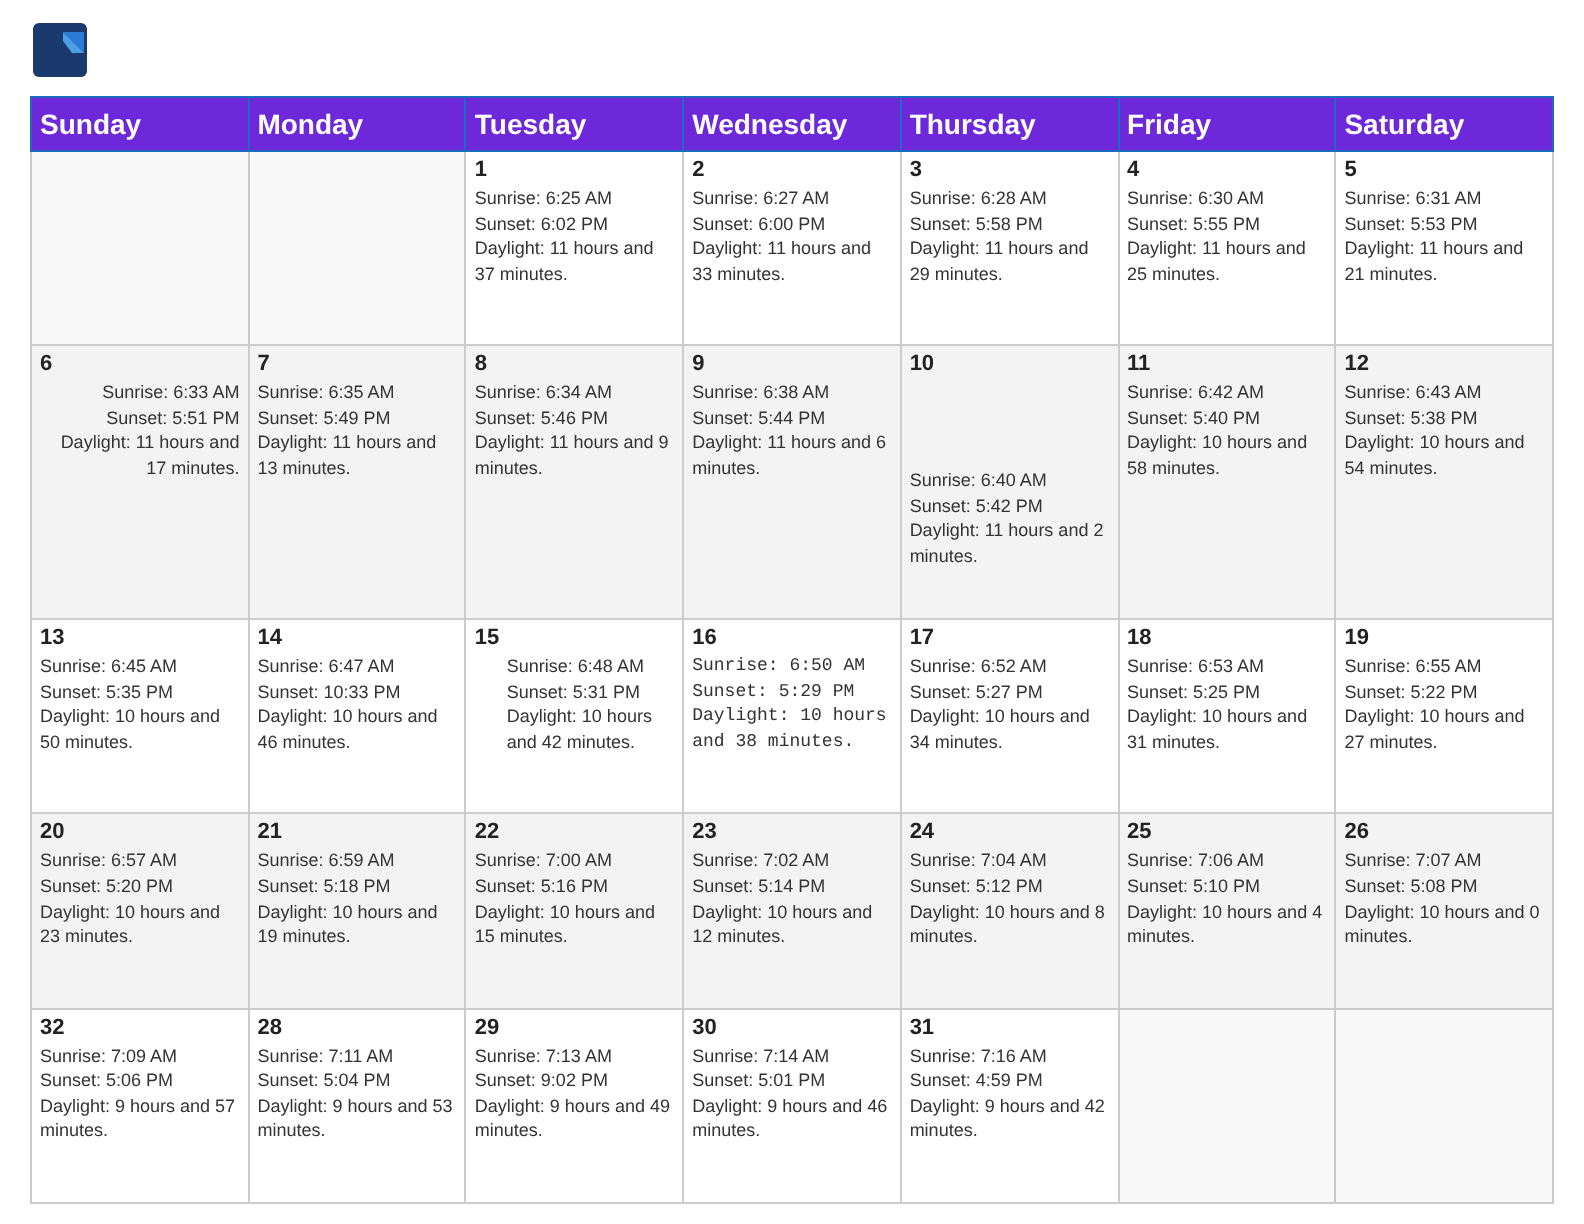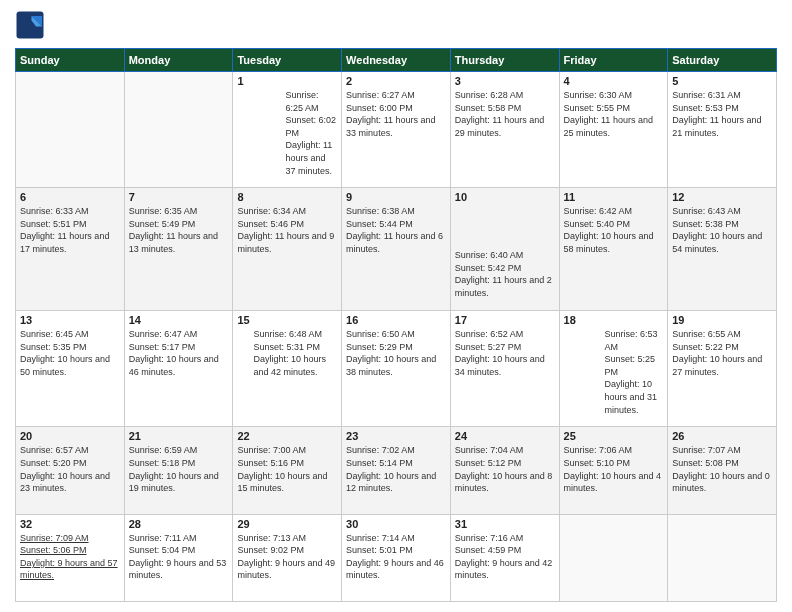--- a/index.html
+++ b/index.html
@@ -54,23 +54,23 @@
       color: #444;
     }
     .calendar {
       flex: 1;
       border: 1px solid #ccc;
       border-collapse: collapse;
       width: 100%;
       table-layout: fixed;
     }
     .calendar th {
-      background: #14532d;
+      background: #6d28d9;
       color: #fff;
-      font-size: 11px;
+      font-size: 14px;
       font-weight: bold;
       padding: 5px 4px;
       text-align: left;
       border: 1px solid #1a6bc0;
     }
     .calendar td {
       border: 1px solid #ccc;
       vertical-align: top;
       padding: 3px 4px;
       font-size: 9.5px;
@@ -129,21 +129,21 @@
         <th>Friday</th>
         <th>Saturday</th>
       </tr>
     </thead>
     <tbody id="cal-body">
     <tr>
           <td class="empty"></td>
           <td class="empty"></td>
           <td>
             <div class="day-num">1</div>
-            <div class="day-info" style="white-space: pre-line; margin-left: 48px;">Sunrise: 6:25 AM
+            <div class="day-info" style="white-space: pre-line;">Sunrise: 6:25 AM
 Sunset: 6:02 PM
 Daylight: 11 hours and 37 minutes.</div>
           </td>
           <td>
             <div class="day-num">2</div>
             <div class="day-info" style="white-space: pre-line;">Sunrise: 6:27 AM
 Sunset: 6:00 PM
 Daylight: 11 hours and 33 minutes.</div>
           </td>
           <td>
@@ -161,21 +161,21 @@
           <td>
             <div class="day-num">5</div>
             <div class="day-info" style="white-space: pre-line;">Sunrise: 6:31 AM
 Sunset: 5:53 PM
 Daylight: 11 hours and 21 minutes.</div>
           </td>
         </tr>
         <tr class="alt-row">
           <td>
             <div class="day-num">6</div>
-            <div class="day-info" style="white-space: pre-line;">Sunrise: 6:33 AM
+            <div class="day-info" style="white-space: pre-line; text-align: right;">Sunrise: 6:33 AM
 Sunset: 5:51 PM
 Daylight: 11 hours and 17 minutes.</div>
           </td>
           <td>
             <div class="day-num">7</div>
             <div class="day-info" style="white-space: pre-line;">Sunrise: 6:35 AM
 Sunset: 5:49 PM
 Daylight: 11 hours and 13 minutes.</div>
           </td>
           <td>
@@ -212,44 +212,44 @@
         <tr>
           <td>
             <div class="day-num">13</div>
             <div class="day-info" style="white-space: pre-line;">Sunrise: 6:45 AM
 Sunset: 5:35 PM
 Daylight: 10 hours and 50 minutes.</div>
           </td>
           <td>
             <div class="day-num">14</div>
             <div class="day-info" style="white-space: pre-line;">Sunrise: 6:47 AM
-Sunset: 5:17 PM
+Sunset: 10:33 PM
 Daylight: 10 hours and 46 minutes.</div>
           </td>
           <td>
             <div class="day-num">15</div>
             <div class="day-info" style="white-space: pre-line; margin-left: 16px;">Sunrise: 6:48 AM
 Sunset: 5:31 PM
 Daylight: 10 hours and 42 minutes.</div>
           </td>
           <td>
             <div class="day-num">16</div>
-            <div class="day-info" style="white-space: pre-line;">Sunrise: 6:50 AM
+            <div class="day-info" style="white-space: pre-line; font-family: Liberation Mono, monospace;">Sunrise: 6:50 AM
 Sunset: 5:29 PM
 Daylight: 10 hours and 38 minutes.</div>
           </td>
           <td>
             <div class="day-num">17</div>
             <div class="day-info" style="white-space: pre-line;">Sunrise: 6:52 AM
 Sunset: 5:27 PM
 Daylight: 10 hours and 34 minutes.</div>
           </td>
           <td>
             <div class="day-num">18</div>
-            <div class="day-info" style="white-space: pre-line; margin-left: 41px;">Sunrise: 6:53 AM
+            <div class="day-info" style="white-space: pre-line;">Sunrise: 6:53 AM
 Sunset: 5:25 PM
 Daylight: 10 hours and 31 minutes.</div>
           </td>
           <td>
             <div class="day-num">19</div>
             <div class="day-info" style="white-space: pre-line;">Sunrise: 6:55 AM
 Sunset: 5:22 PM
 Daylight: 10 hours and 27 minutes.</div>
           </td>
         </tr>
@@ -293,21 +293,21 @@
           <td>
             <div class="day-num">26</div>
             <div class="day-info" style="white-space: pre-line;">Sunrise: 7:07 AM
 Sunset: 5:08 PM
 Daylight: 10 hours and 0 minutes.</div>
           </td>
         </tr>
         <tr class="last-row">
           <td>
             <div class="day-num">32</div>
-            <div class="day-info" style="white-space: pre-line; text-decoration: underline;">Sunrise: 7:09 AM
+            <div class="day-info" style="white-space: pre-line;">Sunrise: 7:09 AM
 Sunset: 5:06 PM
 Daylight: 9 hours and 57 minutes.</div>
           </td>
           <td>
             <div class="day-num">28</div>
             <div class="day-info" style="white-space: pre-line;">Sunrise: 7:11 AM
 Sunset: 5:04 PM
 Daylight: 9 hours and 53 minutes.</div>
           </td>
           <td>

